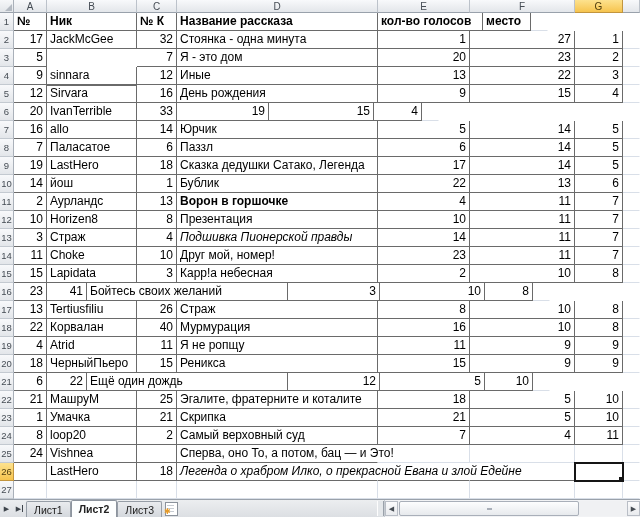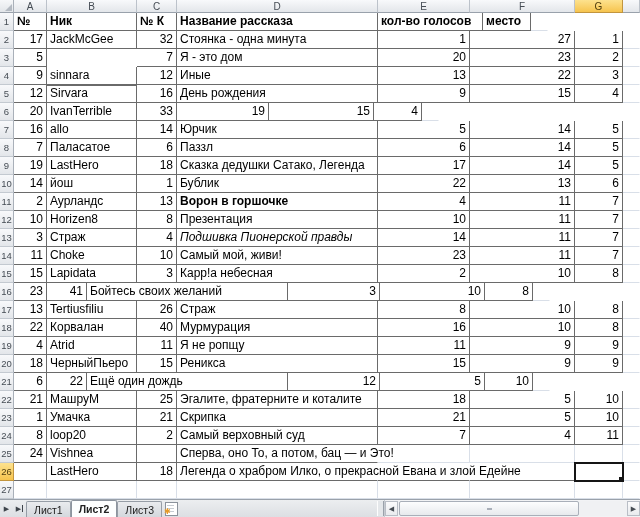--- a/index.html
+++ b/index.html
@@ -276,21 +276,21 @@
         <div class="cell bd-r-dark bd-b-dark al-r" style="width: 92px;">14</div>
         <div class="cell bd-r-dark bd-b-dark al-r" style="width: 105px;">11</div>
         <div class="cell bd-r-dark bd-b-dark al-r" style="width: 48px;">7</div>
         <div class="cell bd-b-light " style="width: 17px;"></div>
       </div>
       <div class="row">
         <div class="row-head" style="width: 14px;">14</div>
         <div class="cell bd-r-dark bd-b-dark al-r" style="width: 33px;">11</div>
         <div class="cell bd-r-dark bd-b-dark al-l" style="width: 90px;">Choke</div>
         <div class="cell bd-r-dark bd-b-dark al-r" style="width: 40px;">10</div>
-        <div class="cell bd-r-dark bd-b-dark al-l" style="width: 201px;">Самый мой, живи!</div>
+        <div class="cell bd-r-dark bd-b-dark al-l" style="width: 201px;">Друг мой, номер!</div>
         <div class="cell bd-r-dark bd-b-dark al-r" style="width: 92px;">23</div>
         <div class="cell bd-r-dark bd-b-dark al-r" style="width: 105px;">11</div>
         <div class="cell bd-r-dark bd-b-dark al-r" style="width: 48px;">7</div>
         <div class="cell bd-b-light " style="width: 17px;"></div>
       </div>
       <div class="row">
         <div class="row-head" style="width: 14px;">15</div>
         <div class="cell bd-r-dark bd-b-dark al-r" style="width: 33px;">15</div>
         <div class="cell bd-r-dark bd-b-dark al-l" style="width: 90px;">Lapidata</div>
         <div class="cell bd-r-dark bd-b-dark al-r" style="width: 40px;">3</div>
@@ -406,21 +406,21 @@
         <div class="cell bd-r-light bd-b-light al-r" style="width: 92px;"></div>
         <div class="cell bd-r-light bd-b-light al-r" style="width: 105px;"></div>
         <div class="cell bd-r-light bd-b-light al-r" style="width: 48px;"></div>
         <div class="cell bd-b-light " style="width: 17px;"></div>
       </div>
       <div class="row">
         <div class="row-head sel" style="width: 14px;">26</div>
         <div class="cell bd-r-dark bd-b-dark al-r" style="width: 33px;"></div>
         <div class="cell bd-r-dark bd-b-dark al-l" style="width: 90px;">LastHero</div>
         <div class="cell bd-r-dark bd-b-dark al-r" style="width: 40px;">18</div>
-        <div class="cell bd-b-dark al-l overflow" style="width: 201px;"><span class="ovspan">Легенда о храбром Илко, о прекрасной Евана и злой Едейне</span></div>
+        <div class="cell bd-b-dark al-l overflow" style="width: 201px; font-style: italic;"><span class="ovspan">Легенда о храбром Илко, о прекрасной Евана и злой Едейне</span></div>
         <div class="cell bd-b-dark al-r" style="width: 92px;"></div>
         <div class="cell bd-b-dark al-r" style="width: 105px;"></div>
         <div class="cell bd-b-light al-r selcell" style="width: 48px;"></div>
         <div class="cell bd-b-light " style="width: 17px;"></div>
       </div>
       <div class="row">
         <div class="row-head" style="width: 14px;">27</div>
         <div class="cell bd-r-light bd-b-light al-r" style="width: 33px;"></div>
         <div class="cell bd-r-light bd-b-light al-l" style="width: 90px;"></div>
         <div class="cell bd-r-light bd-b-light al-r" style="width: 40px;"></div>

